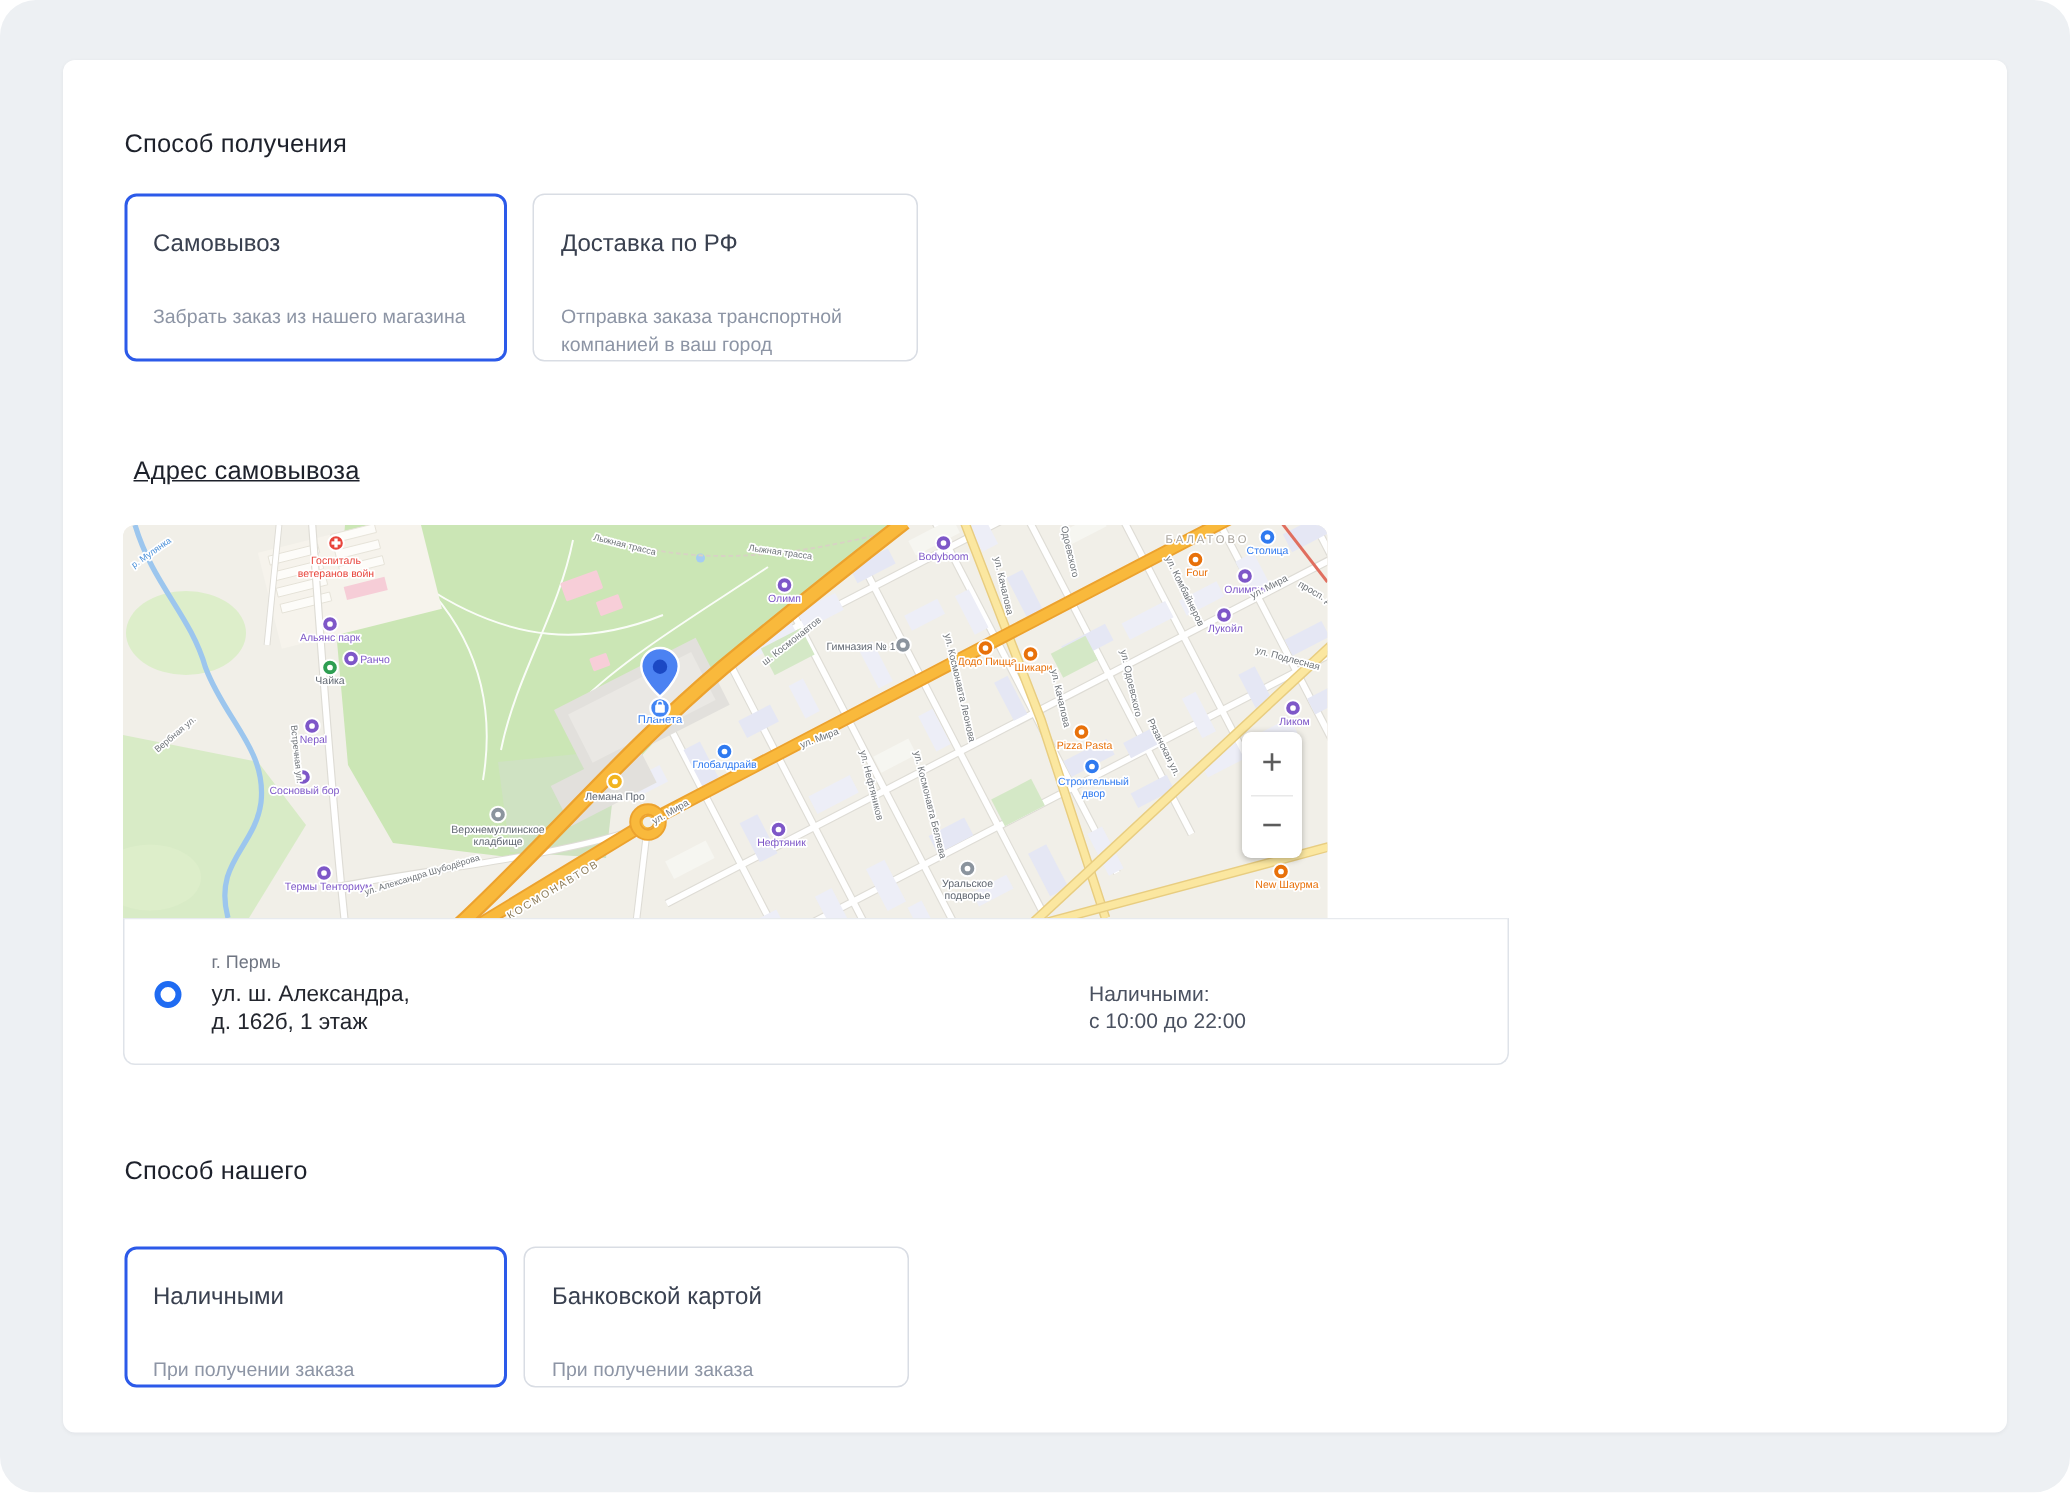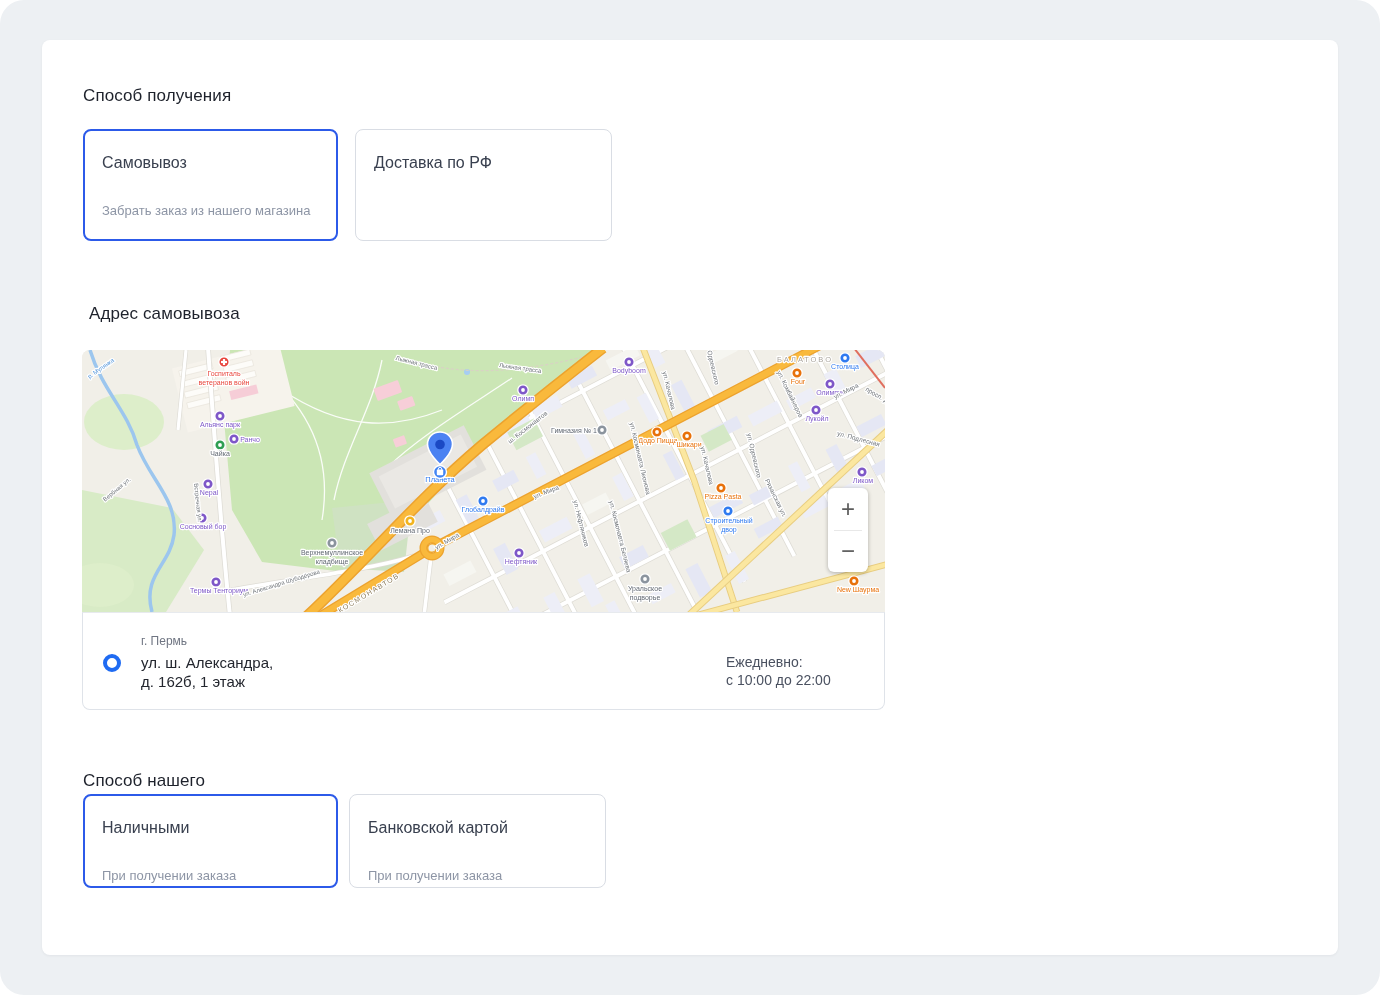--- a/index.html
+++ b/index.html
@@ -3,42 +3,42 @@
 <meta charset="utf-8">
 <style>
   * { margin:0; padding:0; box-sizing:border-box; }
   html { background:#ffffff; }
   body { font-family:"Liberation Sans", sans-serif; }
   .screen { position:relative; width:1380px; height:995px; background:#edf0f3; border-radius:24px; overflow:hidden; }
   .page-card { position:absolute; left:42px; top:40px; width:1296px; height:915px; background:#ffffff; border-radius:8px; box-shadow:0 1px 3px rgba(16,24,40,.05); }
 
   .h { position:absolute; font-size:17px; font-weight:500; color:#1d212b; letter-spacing:.1px; }
   .h-delivery { left:41px; top:46px; }
-  .h-pickup   { left:47px; top:264px; }
+  .h-pickup   { left:47px; top:264px;text-decoration:underline; }
   .h-payment  { left:41px; top:731px; }
 
   .opt-row { position:absolute; left:41px; display:flex; gap:17px;justify-content:flex-end; }
   .opt-row.delivery { top:89px; }
-  .opt-row.payment  { top:754px;gap:11px; }
+  .opt-row.payment  { top:791px;gap:11px; }
   .opt-card { position:relative; width:255px; border:1px solid #d9dde4; border-radius:8px; background:#fff; padding:24px 18px 0 18px; cursor:pointer; }
   .opt-card.wide { width:257px; }
   .opt-row.delivery .opt-card { height:112px; }
   .opt-row.payment  .opt-card { height:94px; }
   .opt-card.selected { border:2px solid #2c5ae9; padding:23px 17px 0 17px; }
   .opt-title { font-size:16px; color:#39404f; }
   .opt-sub { margin-top:29px; font-size:13px; line-height:19px; color:#8d95a5; }
 
   .map-wrap { position:absolute; left:40px; top:310px; width:803px; }
   .map-viewport { position:relative; width:803px; height:262px; border-radius:8px 8px 0 0; overflow:hidden; background:#f1efe8; cursor:grab; }
   .map-viewport svg { display:block; }
   .zoom-ctl { position:absolute; right:17px; top:138px; width:40px; height:84px; background:#fff; border-radius:6px; box-shadow:0 1px 4px rgba(0,0,0,.28); display:flex; flex-direction:column; }
   .zoom-btn { flex:1; display:flex; align-items:center; justify-content:center; font-size:24px; font-weight:300; color:#5c5c5c; cursor:pointer; background:none; border:none; font-family:inherit; }
   .zoom-div { height:1px; background:#e8e8e8; margin:0 6px; }
 
-  .addr-card { position:relative; width:803px; height:98px; background:#fff; border:1px solid #dfe3e9; border-top:1px solid #e7eaee; border-radius:0 0 8px 8px; }
+  .addr-card { position:relative; width:924px; height:98px; background:#fff; border:1px solid #dfe3e9; border-top:1px solid #e7eaee; border-radius:0 0 8px 8px; }
   .radio { position:absolute; left:20px; top:41px; width:18px; height:18px; border-radius:50%; border:4.5px solid #1f6bf2; background:#fff; cursor:pointer; }
   .addr-city { position:absolute; left:58px; top:21px; font-size:12px; color:#6f7582; }
   .addr-line { position:absolute; left:58px; top:40px; font-size:15px; line-height:19px; color:#23262e; }
   .addr-sched { position:absolute; left:643px; top:40px; font-size:14px; line-height:18px; color:#4a5160; }
 
   text { font-family:"Liberation Sans", sans-serif; }
 </style>
 </head>
 <body>
 
@@ -47,20 +47,21 @@
 
     <div class="h h-delivery">Способ получения</div>
 
     <div class="opt-row delivery">
       <div class="opt-card selected">
         <div class="opt-title">Самовывоз</div>
         <div class="opt-sub">Забрать заказ из нашего магазина</div>
       </div>
       <div class="opt-card wide">
         <div class="opt-title">Доставка по РФ</div>
+        <div class="opt-sub">Отправка заказа транспортной компанией в ваш город</div>
       </div>
     </div>
 
     <div class="h h-pickup">Адрес самовывоза</div>
 
     <div class="map-wrap">
       <div class="map-viewport">
         <svg id="map-svg" width="803" height="262" viewBox="0 0 803 262">
           <defs>
             <clipPath id="urban-clip">
@@ -422,21 +423,21 @@
       </div>
 
       <div class="addr-card">
         <div class="radio"></div>
         <div class="addr-city">г. Пермь</div>
         <div class="addr-line">
           <div>ул. ш. Александра,</div>
           <div>д. 162б, 1 этаж</div>
         </div>
         <div class="addr-sched">
-          <div>Ежедневно:</div>
+          <div>Наличными:</div>
           <div>с 10:00 до 22:00</div>
         </div>
       </div>
     </div>
 
     <div class="h h-payment">Способ нашего</div>
 
     <div class="opt-row payment">
       <div class="opt-card selected">
         <div class="opt-title">Наличными</div>

